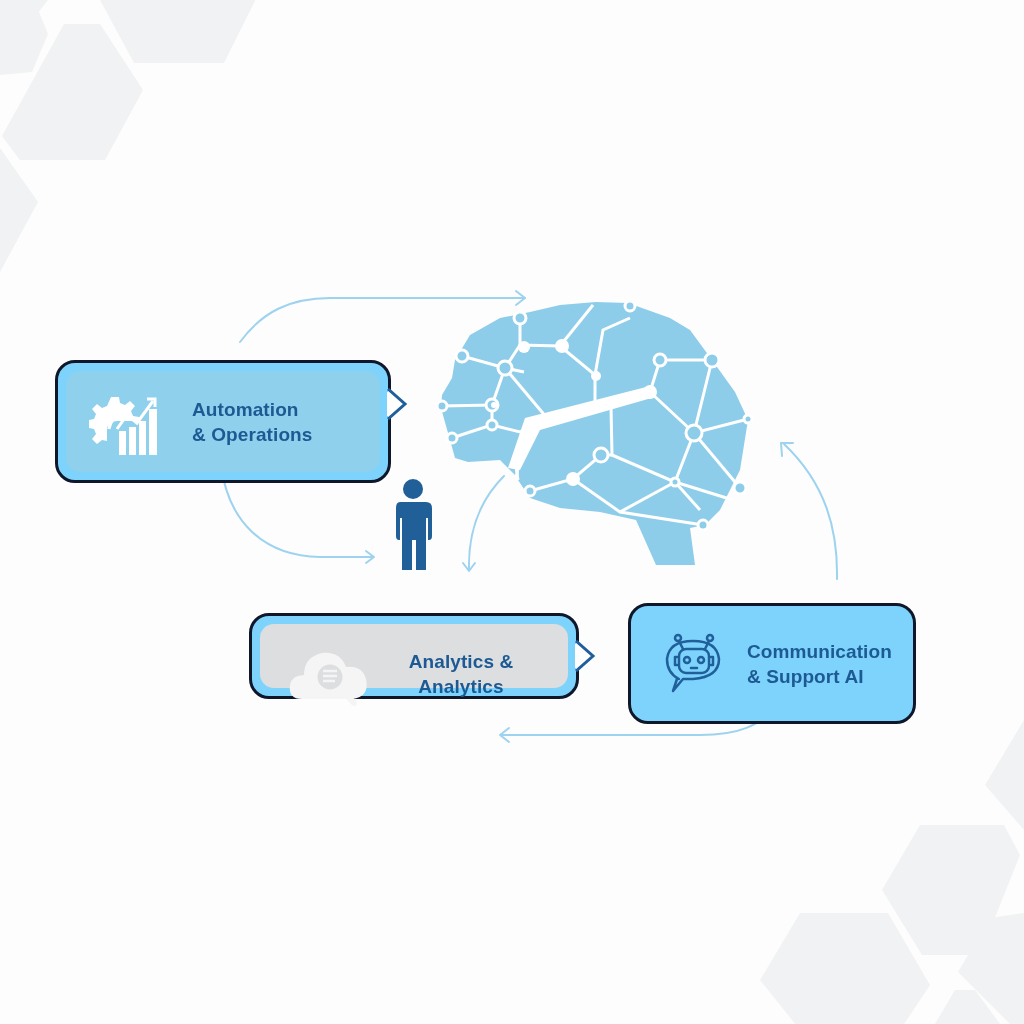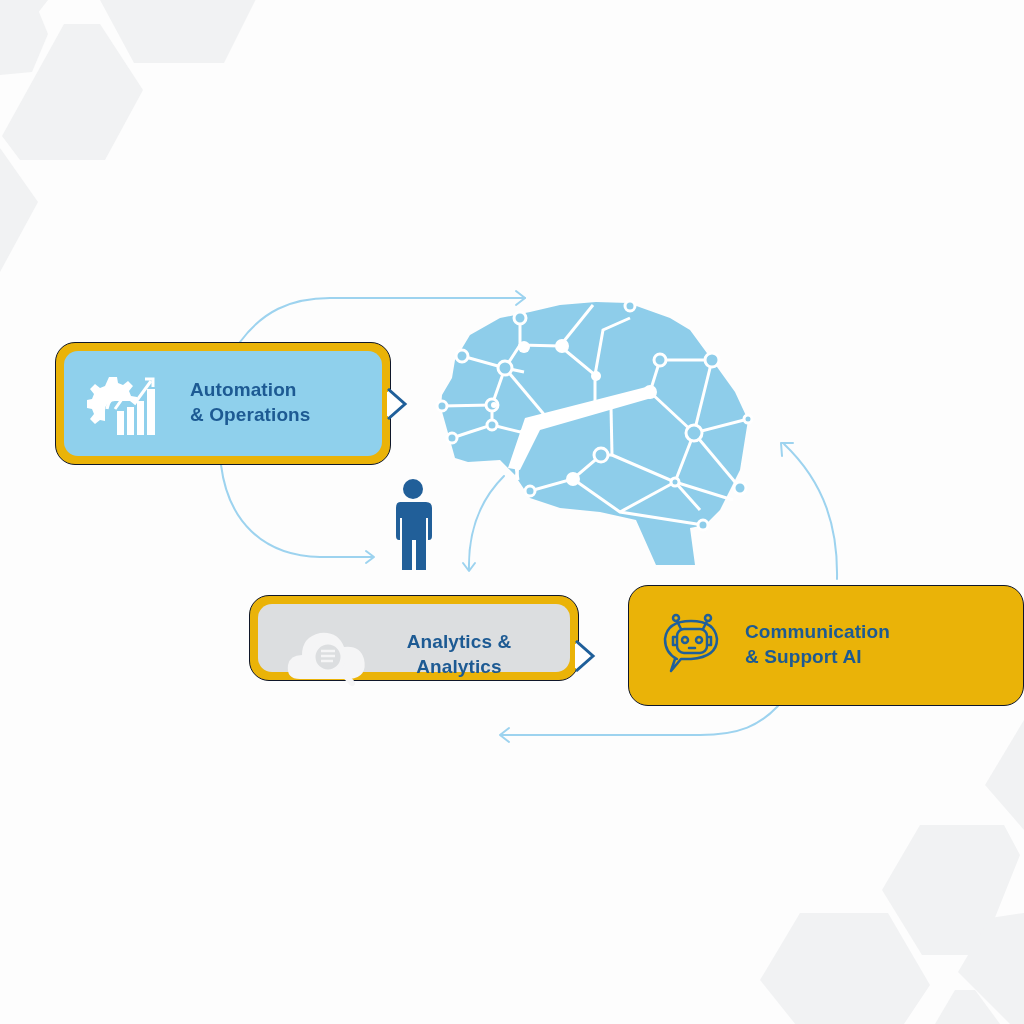--- a/index.html
+++ b/index.html
@@ -4,22 +4,23 @@
 <style>
   html, body { margin: 0; padding: 0; }
   body {
     width: 1024px; height: 1024px; position: relative; overflow: hidden;
     background: #fdfdfd;
     font-family: "Liberation Sans", "DejaVu Sans", sans-serif;
   }
   .bg-layer { position: absolute; left: 0; top: 0; width: 1024px; height: 1024px; }
   .card {
     position: absolute; box-sizing: border-box;
-    border: 1px solid #0f172a; border-radius: 20px;
-    background: #eab308;
+    border: 3px solid #0f172a; border-radius: 20px;
+    background: #7dd3fc;
+    margin-top: 18px;
   }
   .card .inner {
     position: absolute; left: 8px; top: 8px; right: 8px; bottom: 8px;
     border-radius: 14px;
   }
   .card .label {
     position: absolute; color: #1d5a93; font-weight: bold;
     font-size: 19px; line-height: 25px; letter-spacing: 0.1px;
   }
   .card .label span { display: block; }
@@ -166,21 +167,21 @@
   <div class="label" style="left:149px;top:33px;text-align:center;width:120px;">
     <span>Analytics &amp;</span>
     <span>Analytics</span>
   </div>
 </div>
 <svg class="tail" style="left:575px;top:640px;" width="24" height="32" viewBox="0 0 24 32">
   <path d="M1,1 L18,16 L1,31" fill="#ffffff" stroke="#1f5f9a" stroke-width="3"></path>
   <rect x="0" y="4" width="2" height="24" fill="#ffffff"></rect>
 </svg>
 
-<div class="card" style="left:628px;top:585px;width:396px;height:121px;padding-left:16px;">
+<div class="card" style="left:628px;top:585px;width:288px;height:121px;padding-left:16px;">
   <svg class="icon" style="left:34px;top:25px;" width="56" height="66" viewBox="0 0 56 66">
     <g fill="none" stroke="#1f5f9a" stroke-width="2.5" stroke-linejoin="round" stroke-linecap="round">
       <path d="M14,48 Q2,42 2,28 Q4,10 28,10 Q52,10 54,28 Q54,46 28,48 L18,48 L8,60 L12,48"></path>
       <rect x="14" y="18" width="30" height="24" rx="7"></rect>
       <circle cx="22" cy="29" r="3"></circle>
       <circle cx="36" cy="29" r="3"></circle>
       <line x1="26" y1="37" x2="32" y2="37"></line>
       <line x1="18" y1="18" x2="14" y2="10"></line>
       <line x1="40" y1="18" x2="44" y2="10"></line>
       <circle cx="13" cy="7" r="3"></circle>

